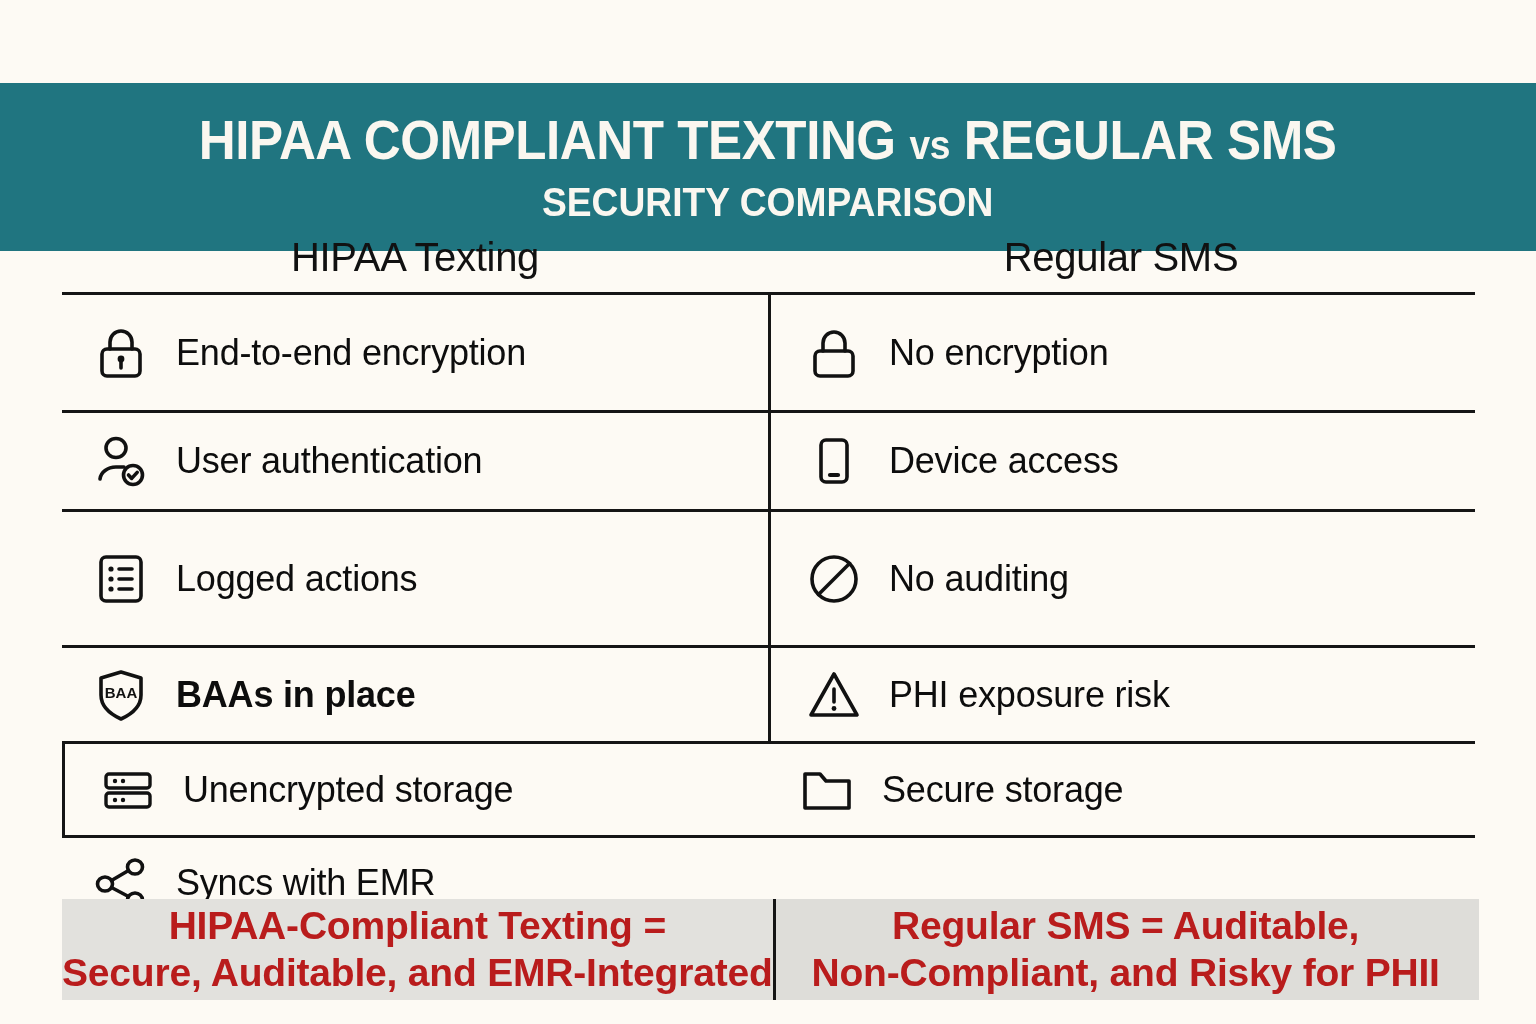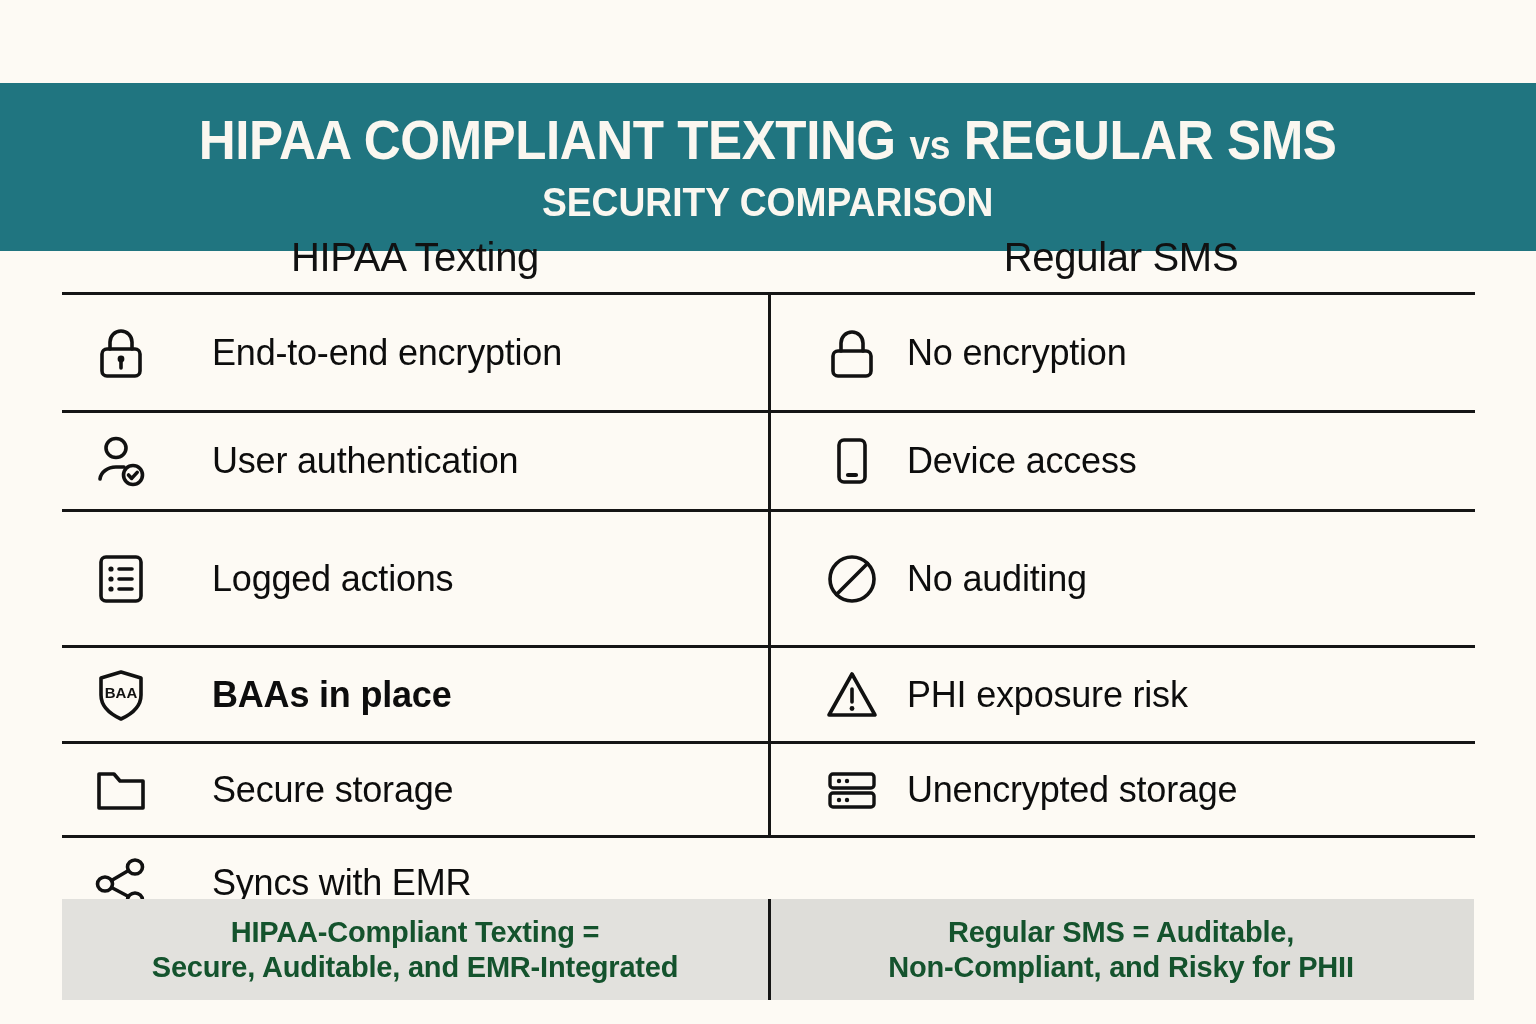--- a/index.html
+++ b/index.html
@@ -74,22 +74,22 @@
   .row.r3{height:136px;}
   .row.r4{height:96px;}
   .row.r5{height:94px;}
   .row.r6{height:92px;border-bottom:none;}
   .cell{
     flex:0 0 706px;
     display:flex;align-items:center;
     box-sizing:border-box;
     position:relative;
   }
-  .cell.left{padding-left:28px;gap:36px;}
-  .cell.right{padding-left:53px;}
+  .cell.left{padding-left:28px;}
+  .cell.right{padding-left:35px;}
   .cell.right::before{
     content:"";position:absolute;left:0;top:-3px;bottom:0;width:3px;background:#151515;
   }
   .icon{
     width:62px;height:62px;flex:0 0 62px;
     display:flex;align-items:center;justify-content:center;
   }
   .icon svg{display:block;}
   .row-label{
     font-size:36px;
@@ -110,21 +110,21 @@
     background:#E2E1DD;
     display:flex;flex-direction:column;align-items:center;justify-content:center;
     box-sizing:border-box;
     position:relative;
   }
   .foot-box.right{background:#DEDDD9;}
   .foot-box.right::before{
     content:"";position:absolute;left:0;top:0;bottom:0;width:3px;background:#151515;
   }
   .foot-line{
-    font-weight:bold;font-size:29px;line-height:1.18;color:#14532d;
+    font-weight:bold;font-size:39px;line-height:1.18;color:#b91c1c;
     white-space:nowrap;letter-spacing:-0.2px;
   }
 </style>
 </head>
 <body>
 
 <div class="header-band">
   <div class="title-main">
     <span>HIPAA COMPLIANT TEXTING</span>
     <span class="vs">vs</span>
@@ -230,41 +230,41 @@
             <path d="M30 9 L53 50 H7 Z"></path>
             <path d="M30 24 V37"></path>
             <circle cx="30" cy="43.5" r="2.4" fill="#111" stroke="none"></circle>
           </svg>
         </span>
         <span class="row-label">PHI exposure risk</span>
       </div>
     </div>
 
     <div class="row r5">
-      <div class="cell left">
-        <span class="icon">
-          <svg width="60" height="60" viewBox="0 0 60 60" fill="none" stroke="#111" stroke-width="3.6" stroke-linecap="round" stroke-linejoin="round">
-            <path d="M8 48 V14 h15 l6 7 h23 v27 Z"></path>
-          </svg>
-        </span>
-        <span class="row-label">Secure storage</span>
-      </div>
       <div class="cell right">
         <span class="icon">
           <svg width="60" height="60" viewBox="0 0 60 60" fill="none" stroke="#111" stroke-width="3.4" stroke-linecap="round" stroke-linejoin="round">
             <rect x="8" y="14" width="44" height="14" rx="3"></rect>
             <rect x="8" y="33" width="44" height="14" rx="3"></rect>
             <circle cx="17" cy="21" r="2.2" fill="#111" stroke="none"></circle>
             <circle cx="25" cy="21" r="2.2" fill="#111" stroke="none"></circle>
             <circle cx="17" cy="40" r="2.2" fill="#111" stroke="none"></circle>
             <circle cx="25" cy="40" r="2.2" fill="#111" stroke="none"></circle>
           </svg>
         </span>
         <span class="row-label">Unencrypted storage</span>
       </div>
+      <div class="cell left">
+        <span class="icon">
+          <svg width="60" height="60" viewBox="0 0 60 60" fill="none" stroke="#111" stroke-width="3.6" stroke-linecap="round" stroke-linejoin="round">
+            <path d="M8 48 V14 h15 l6 7 h23 v27 Z"></path>
+          </svg>
+        </span>
+        <span class="row-label">Secure storage</span>
+      </div>
     </div>
 
     <div class="row r6">
       <div class="cell left">
         <span class="icon">
           <svg width="60" height="60" viewBox="0 0 60 60" fill="none" stroke="#111" stroke-width="3.6" stroke-linecap="round" stroke-linejoin="round">
             <ellipse cx="14" cy="31" rx="7.5" ry="7"></ellipse>
             <ellipse cx="44" cy="14" rx="7.5" ry="7"></ellipse>
             <ellipse cx="44" cy="47" rx="7.5" ry="7"></ellipse>
             <path d="M20.5 27.5 L37.5 17.5"></path>

